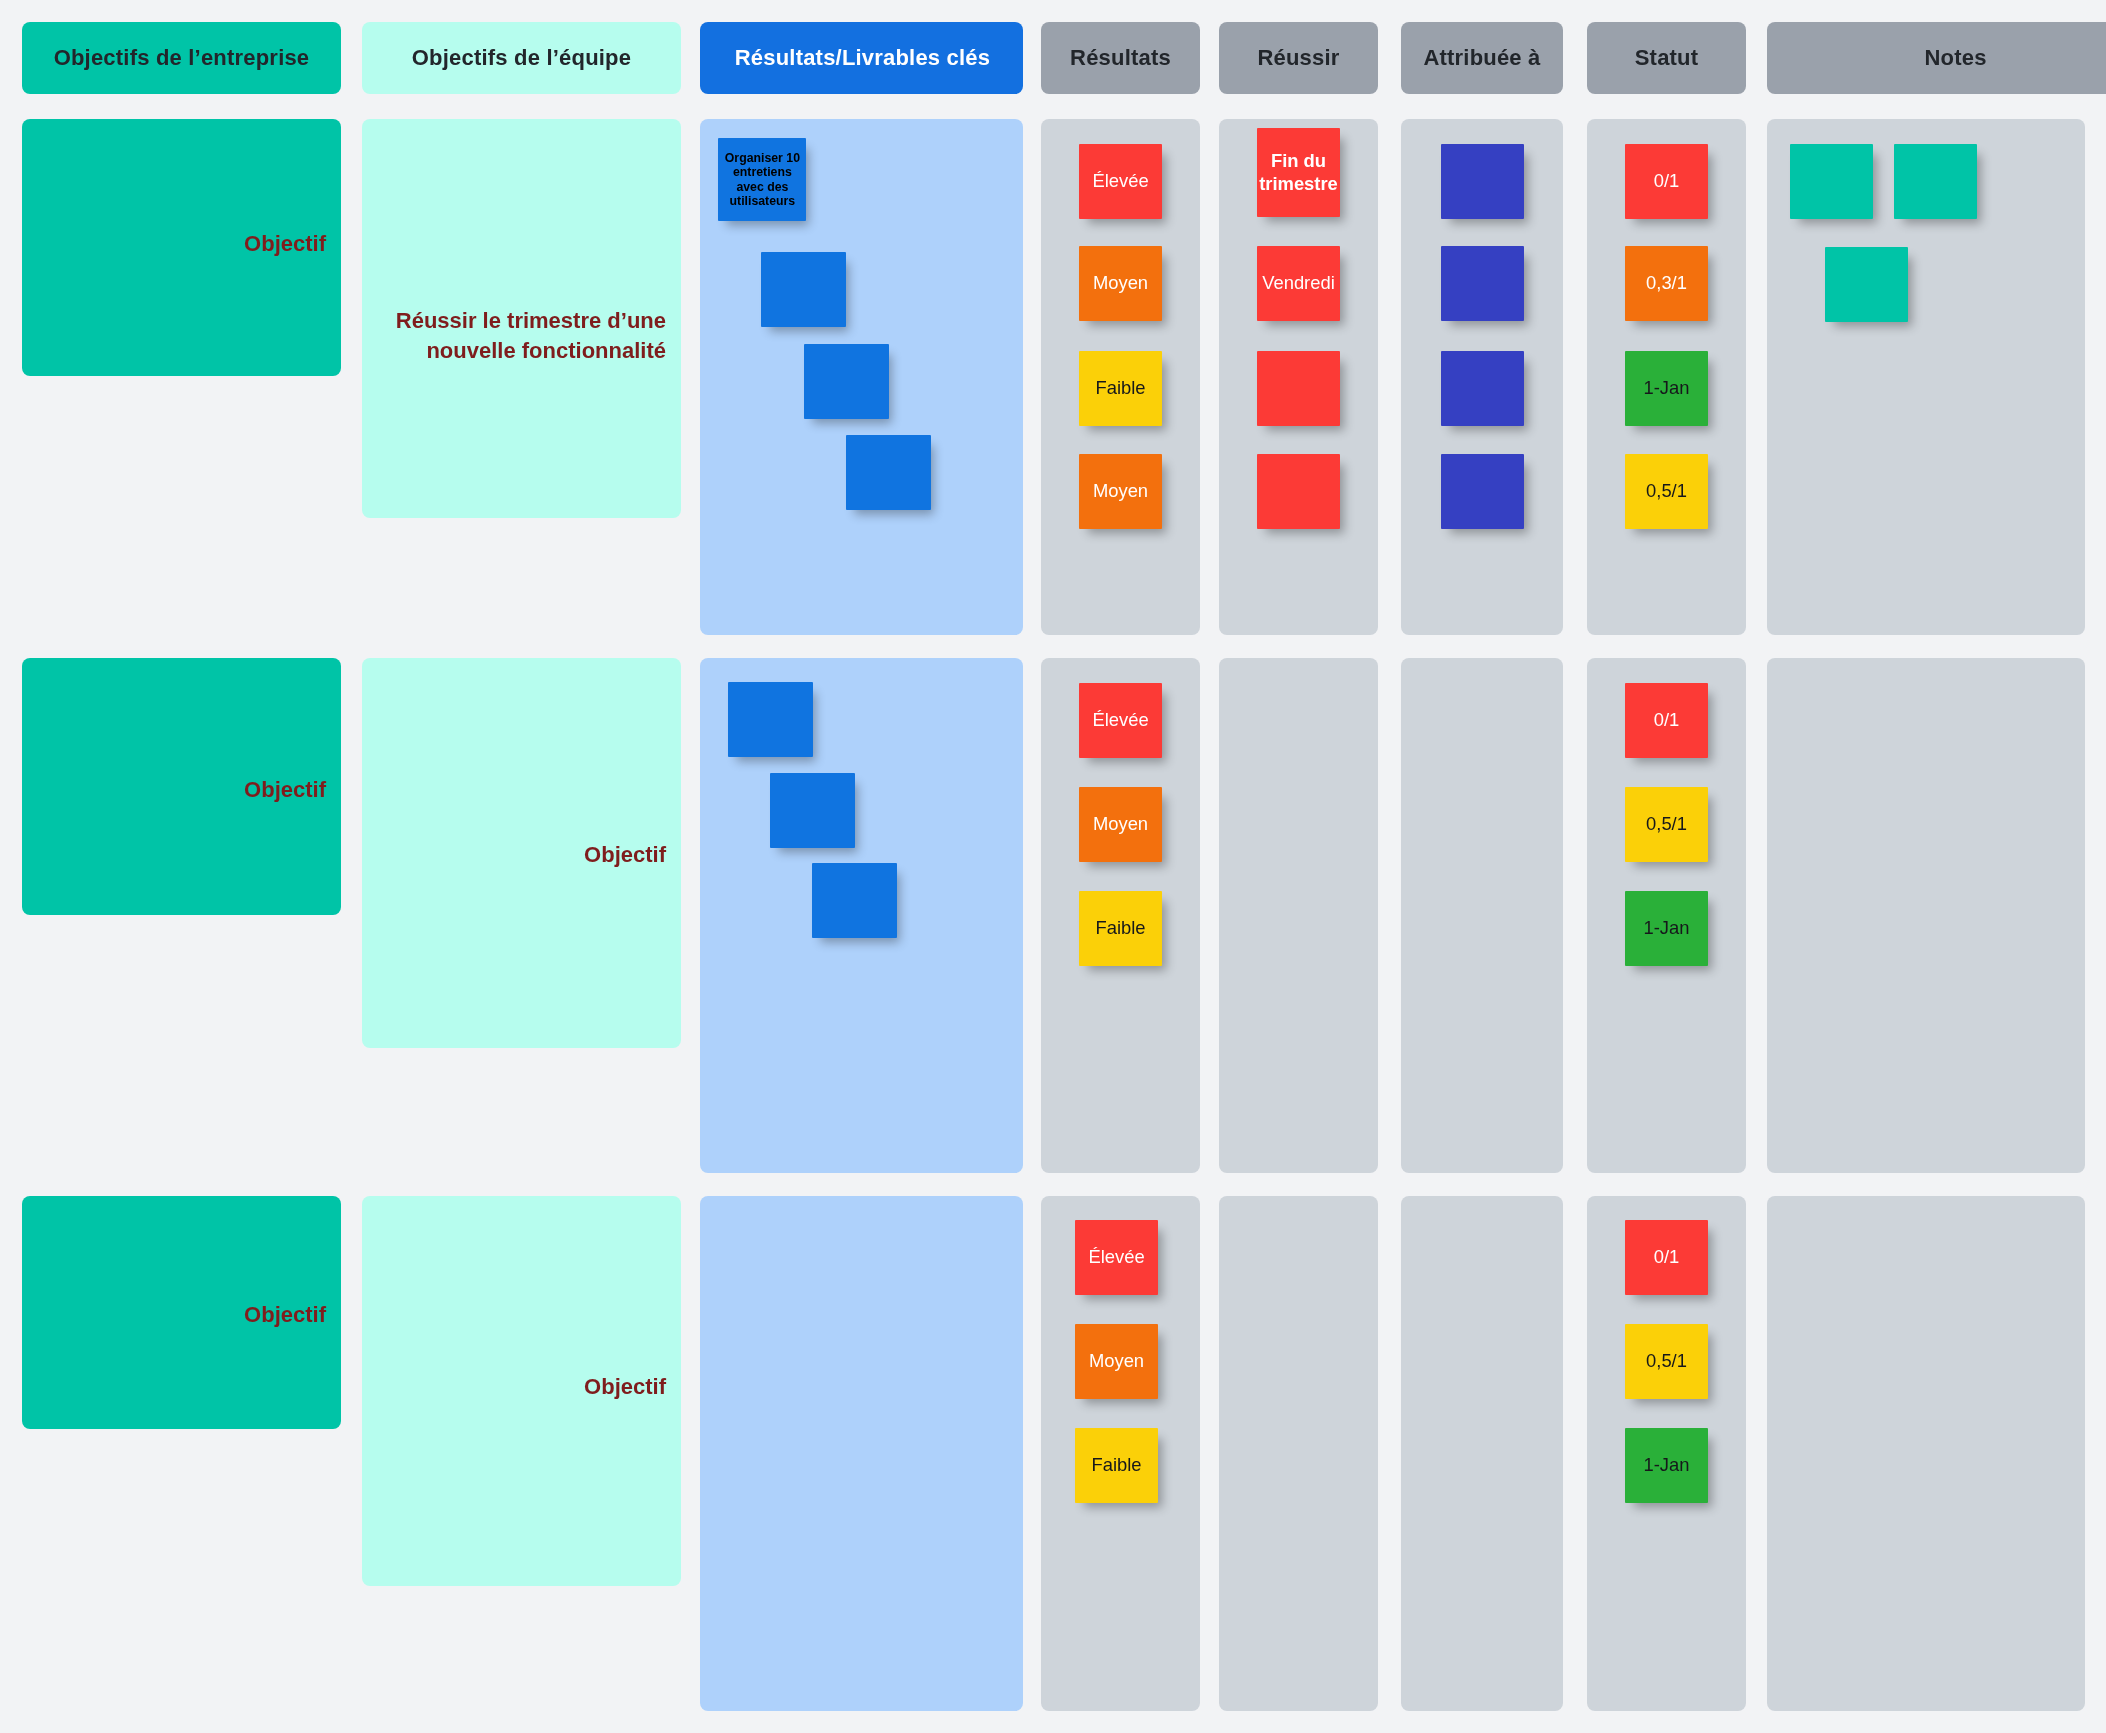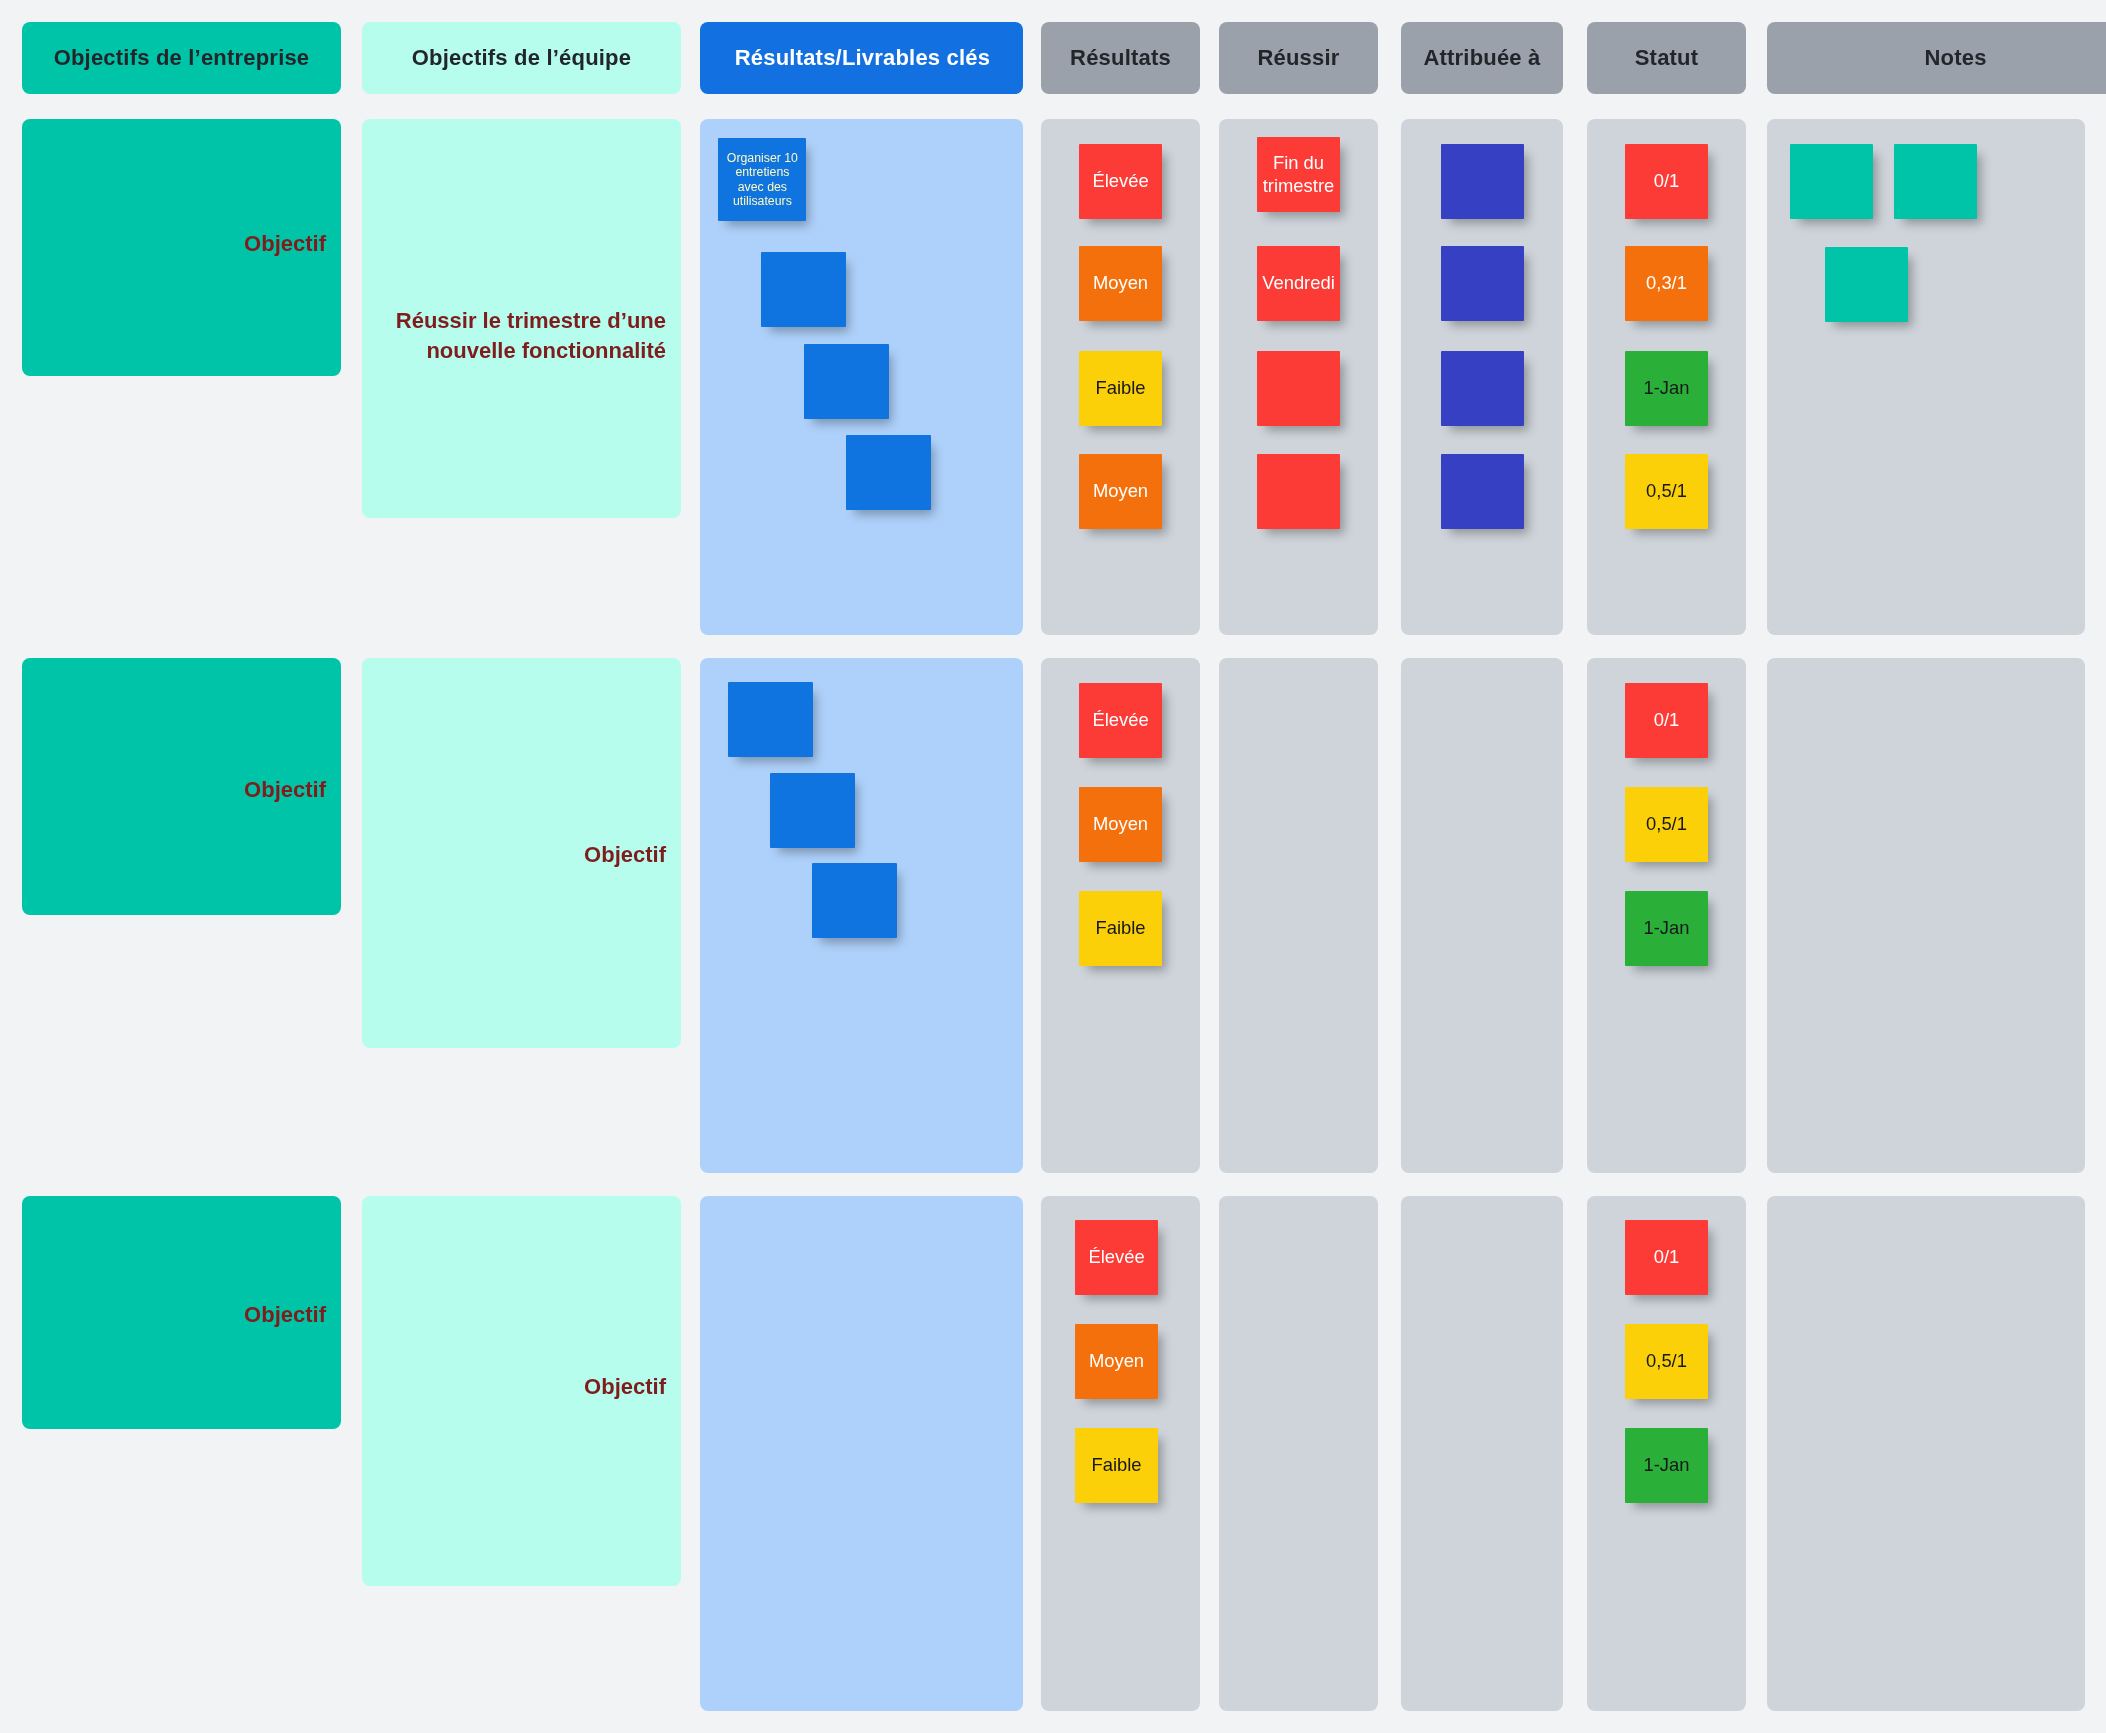--- a/index.html
+++ b/index.html
@@ -69,21 +69,21 @@
     font-size: 18.4px;
     line-height: 1.22;
     padding: 1.8px 4.4px;
     box-shadow: 6.1px 8px 9.7px -2.6px rgba(0,0,0,.30);
     overflow: hidden;
   }
   .note.red    { background: #fc3a36; color: #ffffff; }
   .note.orange { background: #f3700d; color: #ffffff; }
   .note.yellow { background: #fbd008; color: #16181b; }
   .note.green  { background: #2ab039; color: #16181b; }
-  .note.blue   { background: #1074e0; color: #fef9c3; }
+  .note.blue   { background: #1074e0; color: #000000; font-weight: bold; }
   .note.indigo { background: #3540c2; color: #ffffff; }
   .note.tealn  { background: #00c4a7; color: #16181b; }
   .note.small  { font-size: 12.3px; line-height: 1.18; }
 </style>
 </head>
 <body>
 
 <div id="board">
 
   <div class="hdr teal" style="left:22px;  top:22px;  width:319px;">
@@ -127,21 +127,21 @@
   </div>
 
   <div class="panel grey" style="left:1041px; top:119px; width:159px; height:516px;">
     <div class="note red" style="left:38px; top:24.6px;  width:83px; height:75px;">Élevée</div>
     <div class="note orange" style="left:38px; top:127px; width:83px; height:75px;">Moyen</div>
     <div class="note yellow" style="left:38px; top:232px; width:83px; height:75px;">Faible</div>
     <div class="note orange" style="left:38px; top:335px; width:83px; height:75px;">Moyen</div>
   </div>
 
   <div class="panel grey" style="left:1219px; top:119px; width:159px; height:516px;">
-    <div class="note red" style="left:38px; top:18px;  width:83px; height:75px;">Fin du trimestre</div>
+    <div class="note red" style="left:38px; top:9px;  width:83px; height:89px;font-weight:bold;">Fin du trimestre</div>
     <div class="note red" style="left:38px; top:127px; width:83px; height:75px;">Vendredi</div>
     <div class="note red" style="left:38px; top:232px; width:83px; height:75px;"></div>
     <div class="note red" style="left:38px; top:335px; width:83px; height:75px;"></div>
   </div>
 
   <div class="panel grey" style="left:1401px; top:119px; width:162px; height:516px;">
     <div class="note indigo" style="left:40px; top:24.6px;  width:83px; height:75px;"></div>
     <div class="note indigo" style="left:40px; top:127px; width:83px; height:75px;"></div>
     <div class="note indigo" style="left:40px; top:232px; width:83px; height:75px;"></div>
     <div class="note indigo" style="left:40px; top:335px; width:83px; height:75px;"></div>

